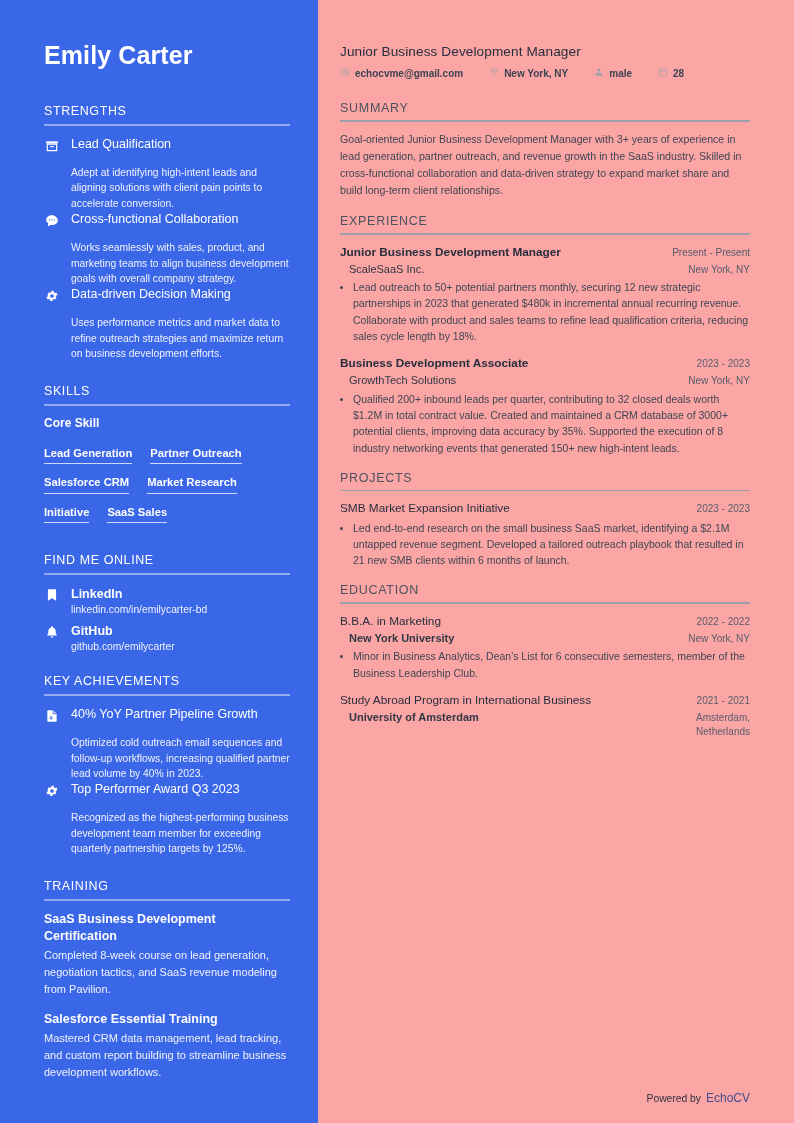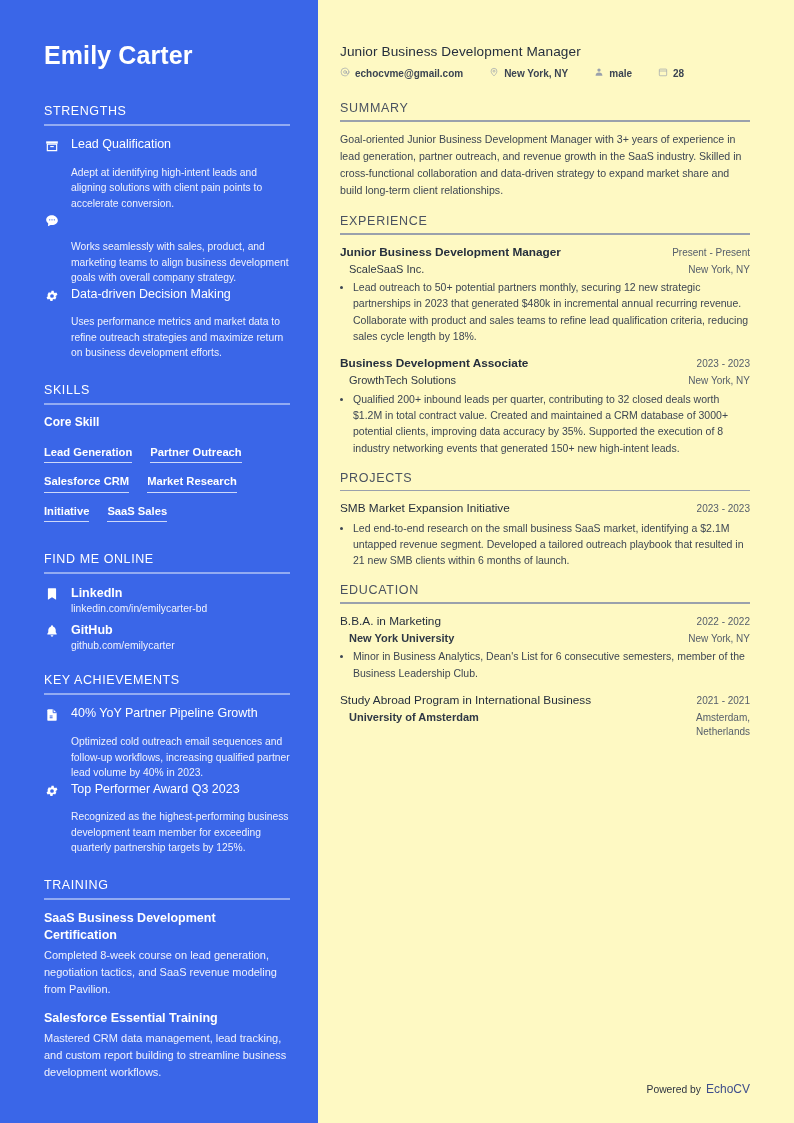--- a/index.html
+++ b/index.html
@@ -2,21 +2,21 @@
 <html><head>
 <meta charset="utf-8">
 <style>
   * { box-sizing: border-box; margin: 0; padding: 0; }
   html, body {
     width: 794px; height: 1123px;
     background: #ffffff;
     font-family: "Liberation Sans", sans-serif;
     -webkit-font-smoothing: antialiased;
   }
-  .page { position: relative; width: 794px; height: 1123px; display: flex; background:#fef9c3; }
+  .page { position: relative; width: 794px; height: 1123px; display: flex; background:#fca5a5; }
 
   
   .sidebar {
     width: 318px;
     background: #3a66e8;
     color: #ffffff;
     padding: 40px 28px 20px 44px;
     flex: 0 0 318px;
   }
   .name {
@@ -149,21 +149,21 @@
     font-size: 10.5px;
     line-height: 1.55;
     color: #3d4653;
     margin-bottom: 1px;
   }
   .bullets li::marker { font-size: 10px; }
 
   .footer {
     position: absolute;
     right: 44px;
-    bottom: 27px;
+    bottom: 18px;
     font-size: 10.3px;
     color: #2e3440;
     display:flex; gap:5px; align-items:baseline;
   }
   .footer .brand { color: #3f4e8c; font-size: 12px; }
 </style>
 </head>
 <body>
 
 <div class="page">
@@ -194,20 +194,23 @@
           <div>
             <div class="item-row">
               <span class="item-ico">
                 <svg viewBox="0 0 24 24">
                   <path d="M12 2C6.5 2 2 5.6 2 10c0 2.5 1.4 4.7 3.6 6.1L5 21l4.6-2.3c.8.2 1.6.3 2.4.3 5.5 0 10-3.6 10-8S17.5 2 12 2z"></path>
                   <circle cx="8" cy="10" r="1.2" fill="#3a66e8"></circle>
                   <circle cx="12" cy="10" r="1.2" fill="#3a66e8"></circle>
                   <circle cx="16" cy="10" r="1.2" fill="#3a66e8"></circle>
                 </svg>
               </span>
+              <div class="item-body">
+                <div class="item-title">Cross-functional Collaboration</div>
+              </div>
             </div>
             <div class="item-desc indent">Works seamlessly with sales, product, and marketing teams to align business development goals with overall company strategy.</div>
           </div>
           <div>
             <div class="item-row">
               <span class="item-ico">
                 <svg viewBox="0 0 24 24">
                   <path d="M19.4 13a7.8 7.8 0 000-2l2-1.6-2-3.4-2.4 1a7.6 7.6 0 00-1.7-1L14.9 3h-3.8l-.4 2.6c-.6.2-1.2.6-1.7 1l-2.4-1-2 3.4L4.6 11a7.8 7.8 0 000 2l-2 1.6 2 3.4 2.4-1c.5.4 1.1.8 1.7 1l.4 2.6h3.8l.4-2.6c.6-.2 1.2-.6 1.7-1l2.4 1 2-3.4-2-1.6zM12 15.2A3.2 3.2 0 1112 8.8a3.2 3.2 0 010 6.4z"></path>
                 </svg>
               </span>

